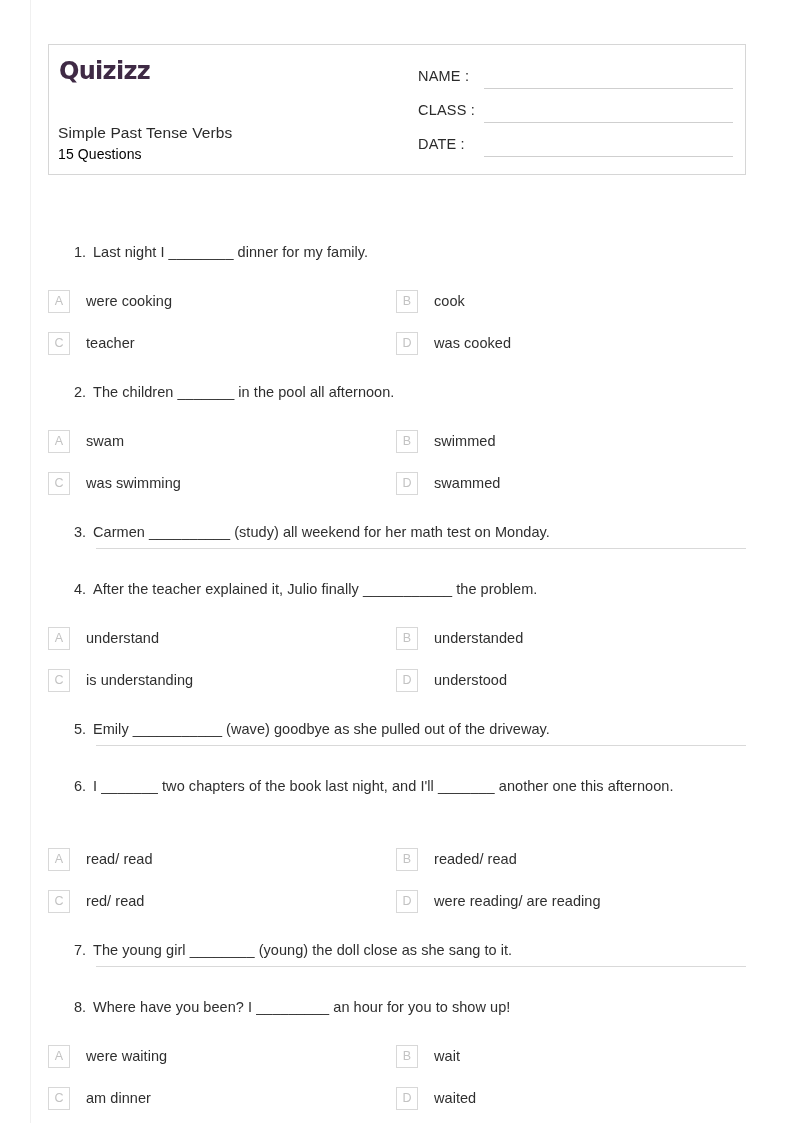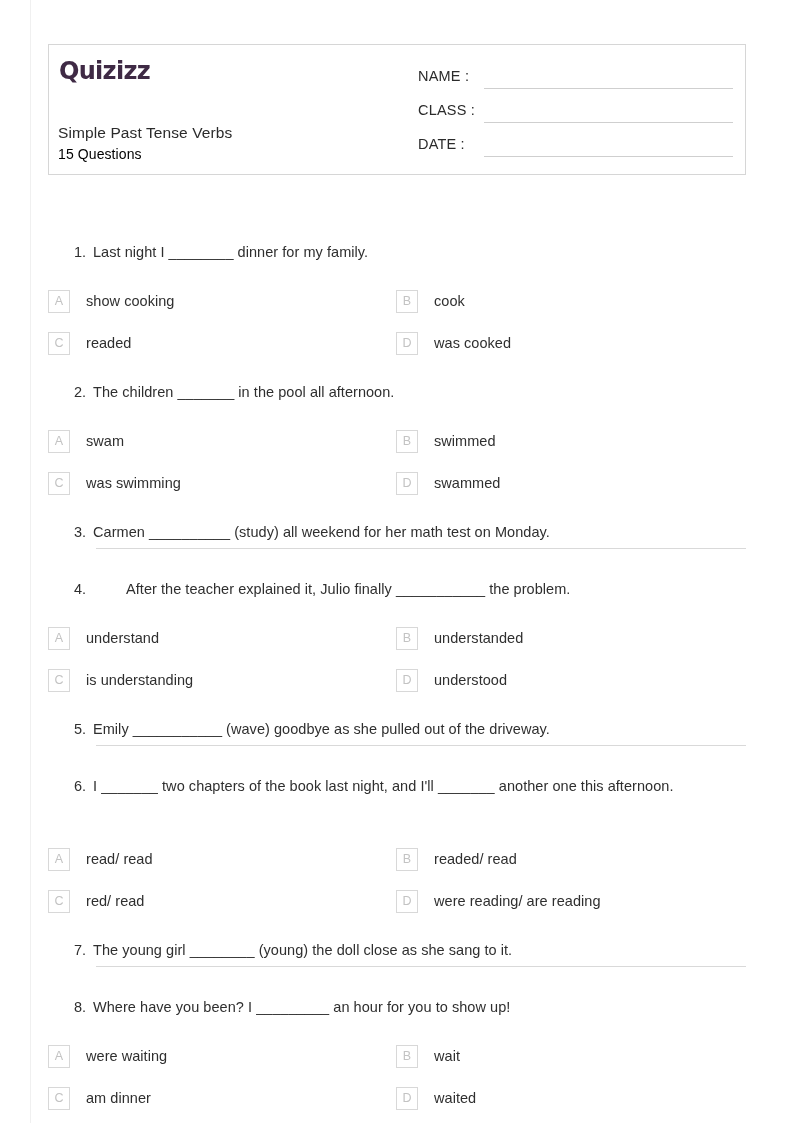--- a/index.html
+++ b/index.html
@@ -191,29 +191,29 @@
     <span class="meta-label">DATE  :</span>
     <span class="meta-line"></span>
   </div>
 
   <div id="questions-root">
       <div class="q-block">
         <div class="q-num" style="top: 242px;">1.</div>
         <div class="q-text" style="top: 242px;">Last night I ________ dinner for my family.</div>
         <div class="opt col-left" style="top: 290px;">
           <span class="opt-box">A</span>
-          <span class="opt-label">show cooking</span>
+          <span class="opt-label">were cooking</span>
         </div>
         <div class="opt col-right" style="top: 290px;">
           <span class="opt-box">B</span>
           <span class="opt-label">cook</span>
         </div>
         <div class="opt col-left" style="top: 332px;">
           <span class="opt-box">C</span>
-          <span class="opt-label">readed</span>
+          <span class="opt-label">teacher</span>
         </div>
         <div class="opt col-right" style="top: 332px;">
           <span class="opt-box">D</span>
           <span class="opt-label">was cooked</span>
         </div>
       </div>
       <div class="q-block">
         <div class="q-num" style="top: 382px;">2.</div>
         <div class="q-text" style="top: 382px;">The children _______ in the pool all afternoon.</div>
         <div class="opt col-left" style="top: 430px;">
@@ -233,21 +233,21 @@
           <span class="opt-label">swammed</span>
         </div>
       </div>
       <div class="q-block">
         <div class="q-num" style="top: 522px;">3.</div>
         <div class="q-text" style="top: 522px;">Carmen __________ (study) all weekend for her math test on Monday.</div>
         <div class="answer-rule" style="top: 548px;"></div>
       </div>
       <div class="q-block">
         <div class="q-num" style="top: 579px;">4.</div>
-        <div class="q-text" style="top: 579px; margin-left: 33px;">After the teacher explained it, Julio finally ___________ the problem.</div>
+        <div class="q-text" style="top: 579px;">After the teacher explained it, Julio finally ___________ the problem.</div>
         <div class="opt col-left" style="top: 627px;">
           <span class="opt-box">A</span>
           <span class="opt-label">understand</span>
         </div>
         <div class="opt col-right" style="top: 627px;">
           <span class="opt-box">B</span>
           <span class="opt-label">understanded</span>
         </div>
         <div class="opt col-left" style="top: 669px;">
           <span class="opt-box">C</span>

